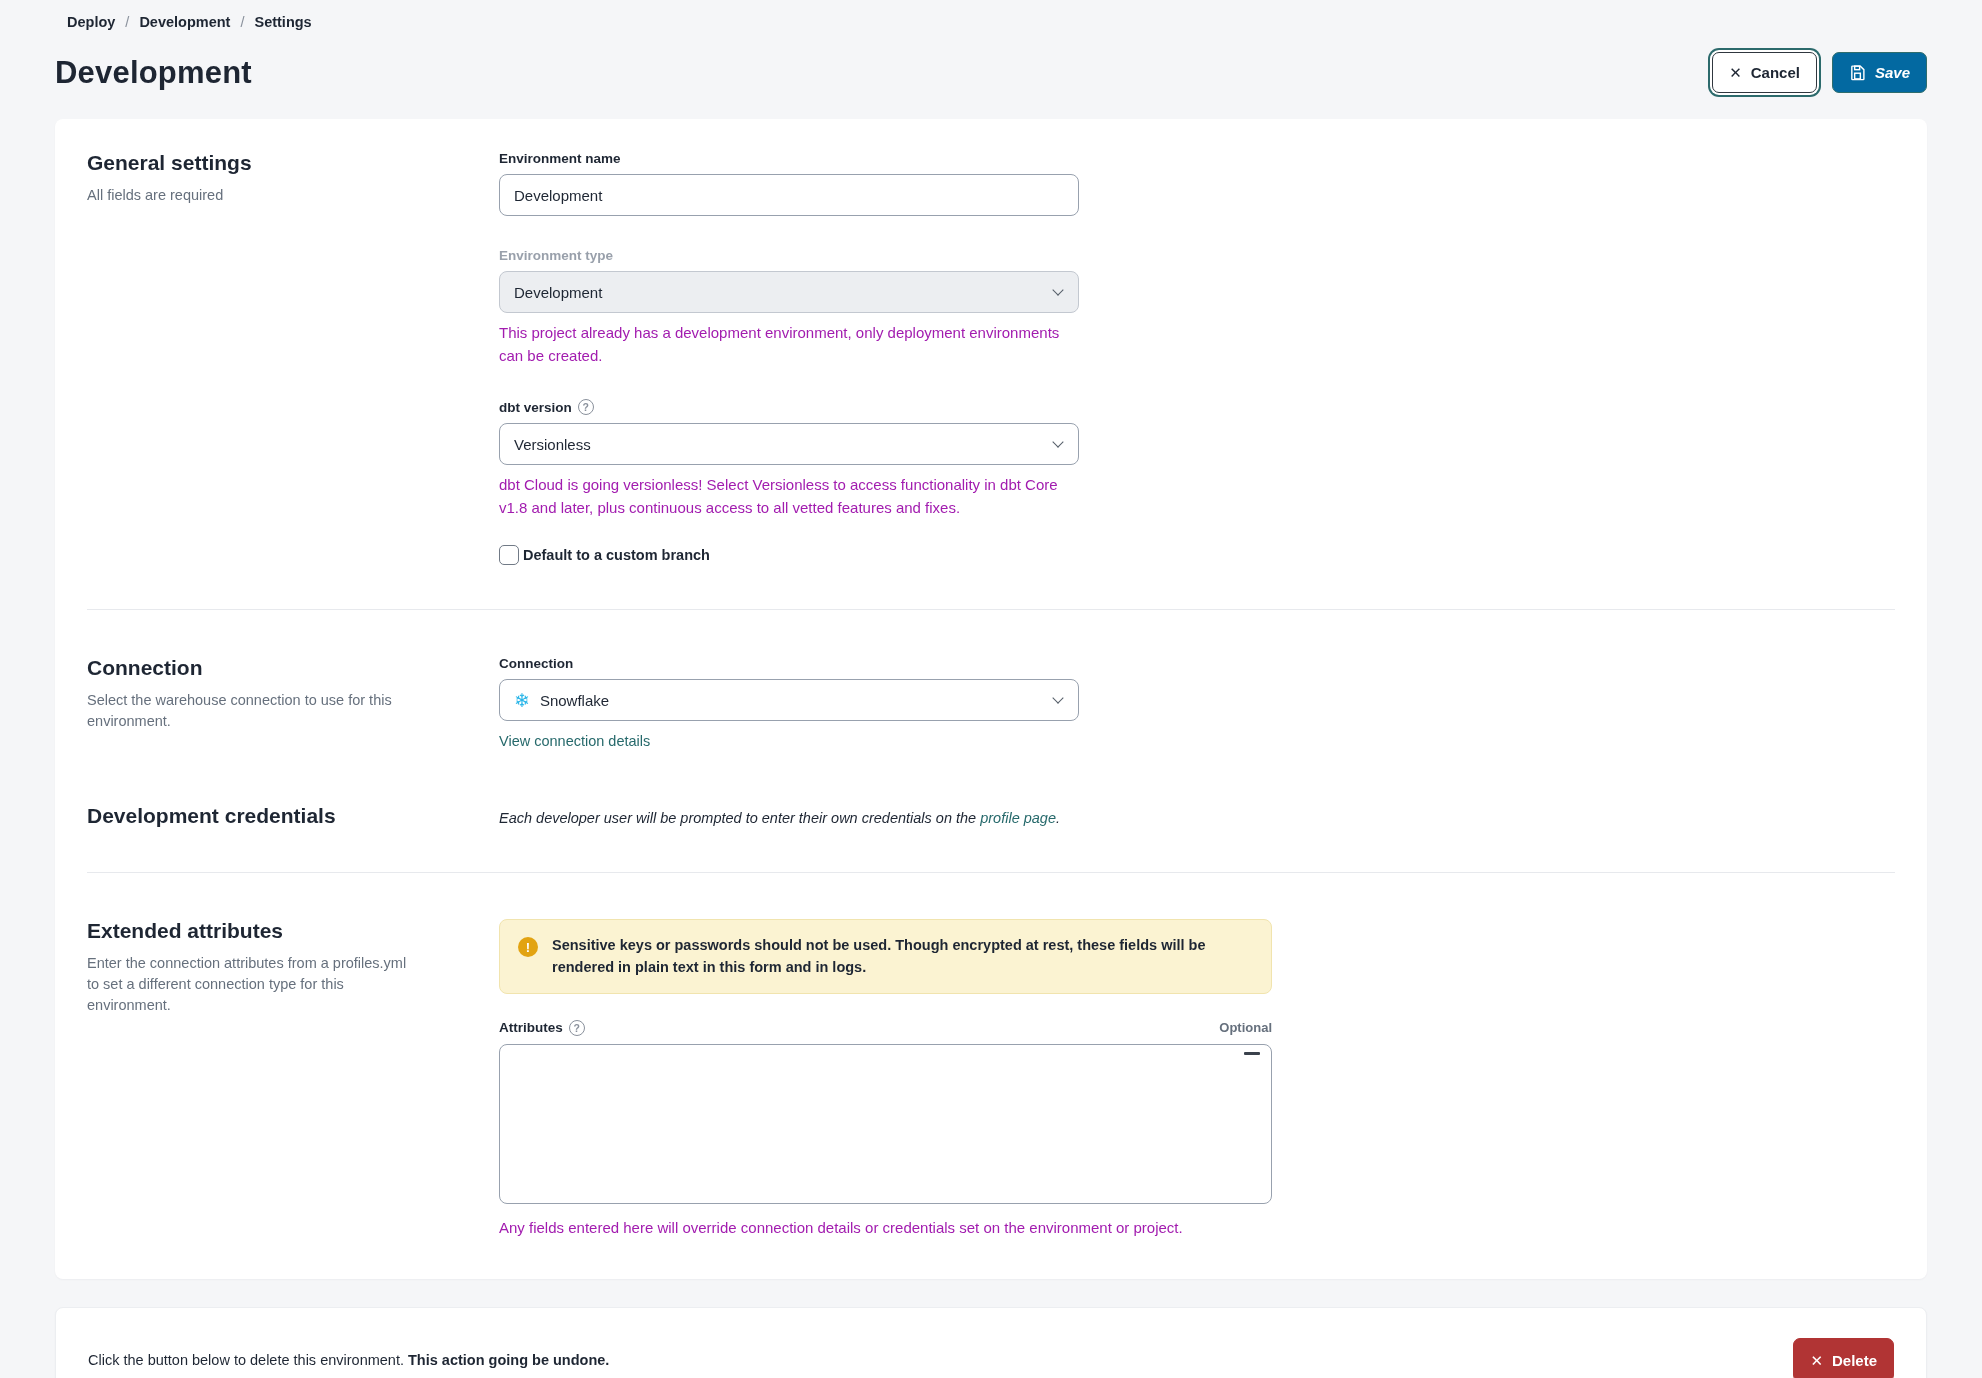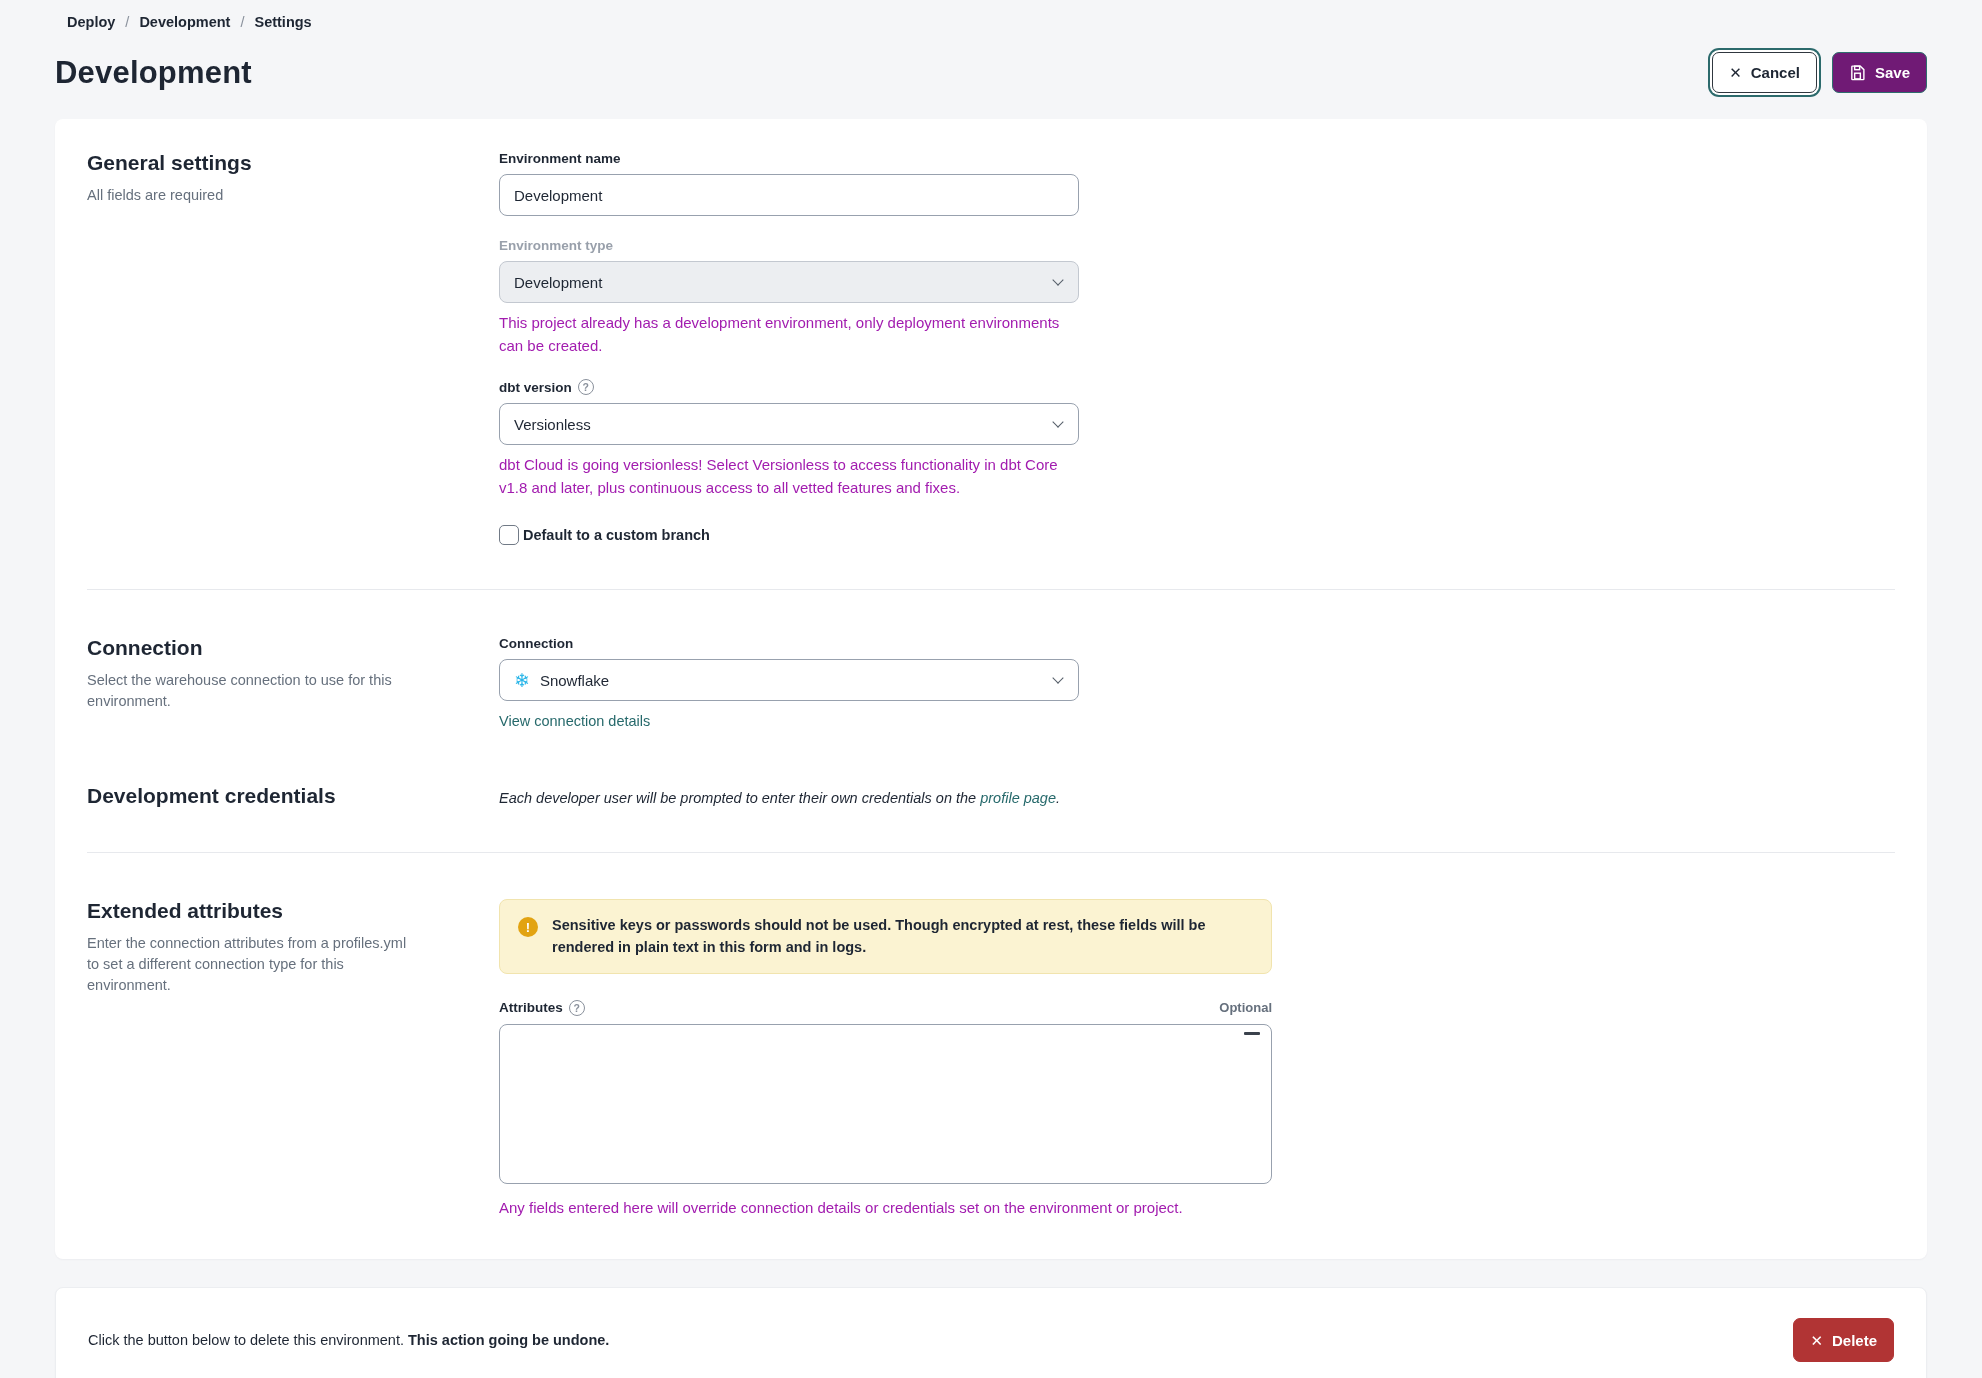--- a/index.html
+++ b/index.html
@@ -12,40 +12,40 @@
   .breadcrumb .sep { color:#8a919c; font-weight:400; }
   .breadcrumb .current { font-weight:700; }
 
   .titlebar { display:flex; align-items:center; justify-content:space-between; margin-top:22px; }
   .page-title { font-size:31px; font-weight:700; letter-spacing:.2px; }
   .actions { display:flex; align-items:center; gap:12px; }
   .btn { display:inline-flex; align-items:center; gap:9px; height:41px; padding:0 16px;
          border-radius:7px; font-size:15px; font-weight:600; cursor:pointer; border:1px solid transparent; }
   .btn-cancel { background:#fff; color:#1e2633; border:1px solid #30373f;
                 box-shadow:0 0 0 2px #ffffff, 0 0 0 4px #2c6a6c; margin-right:3px; }
-  .btn-save { background:#701a75; color:#fff; border:1px solid #2e6d6d; }
+  .btn-save { background:#0369a1; color:#fff; border:1px solid #2e6d6d;font-style:italic; }
   .btn-danger { background:#b13434; color:#fff; border:1px solid #b13434; height:44px; border-radius:7px; }
   .xicon { font-size:15px; line-height:1; font-weight:400; }
 
   
   .card { background:#fff; border-radius:8px; margin-top:26px; box-shadow:0 1px 2px rgba(20,30,40,.04); }
   .main-card { padding:32px 32px 40px 32px; }
   .danger-card { margin-top:28px; padding:30px 32px; display:flex; align-items:center; justify-content:space-between; border:1px solid #eceef1; }
 
   .section { display:flex; }
   .section .left { width:412px; flex:0 0 412px; padding-right:40px; }
   .section .right { flex:1; }
   .section h2 { font-size:21px; font-weight:700; margin-top:0; }
   .section .sub { font-size:14.5px; color:#66707d; margin-top:10px; line-height:1.45; max-width:330px; }
 
   .divider { border:none; border-top:1px solid #e7e9ed; margin:44px 0 46px 0; }
 
   
   .field { max-width:580px; }
-  .field + .field { margin-top:22px; }
+  .field + .field { margin-top:32px; }
   .flabel { display:flex; align-items:center; gap:6px; font-size:13.5px; font-weight:700; margin-bottom:8px; }
   .flabel.dim { color:#99a0ab; }
   .optional { font-weight:600; color:#66707d; font-size:13px; }
 
   .text-input, .select { width:100%; height:42px; border:1px solid #98a1ae; border-radius:8px;
       font-size:15px; color:#1e2633; padding:0 14px; background:#fff; font-family:"Liberation Sans",sans-serif; }
   .select { display:flex; align-items:center; position:relative; cursor:pointer; gap:10px; }
   .select.disabled { background:#eceef1; border-color:#c3c8d0; cursor:default; }
   .chevron { position:absolute; right:16px; top:50%; width:8px; height:8px; margin-top:-6px;
              border-right:1.6px solid #555e69; border-bottom:1.6px solid #555e69; transform:rotate(45deg); }

